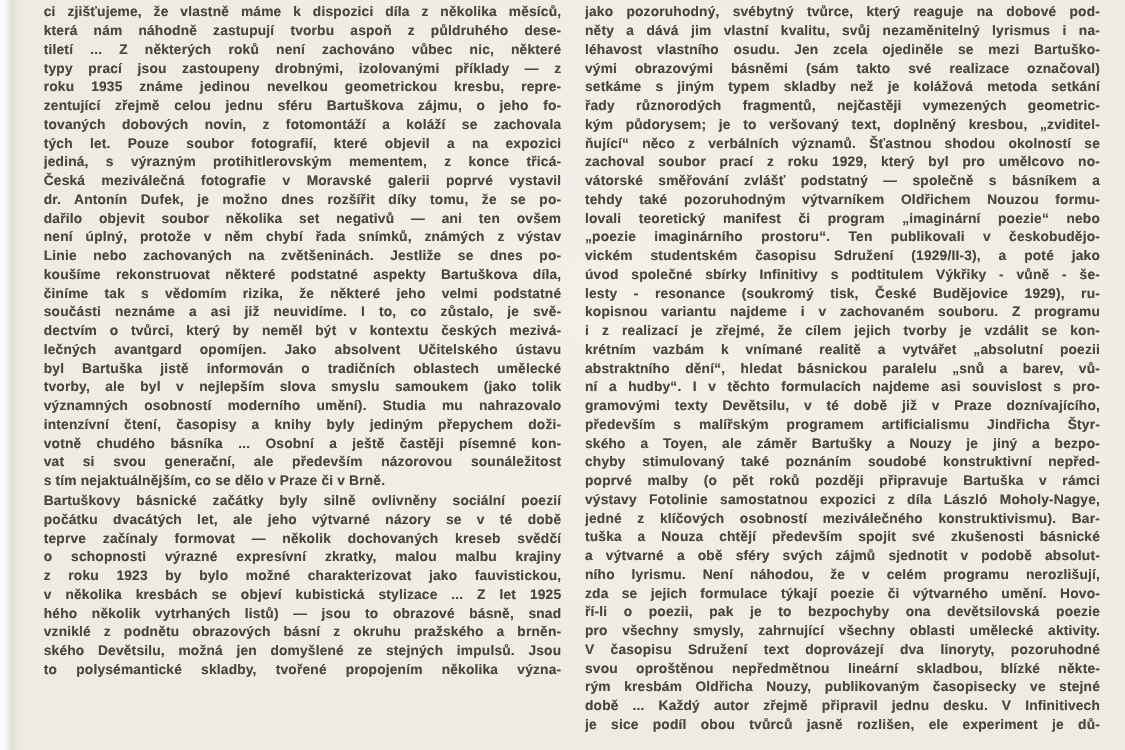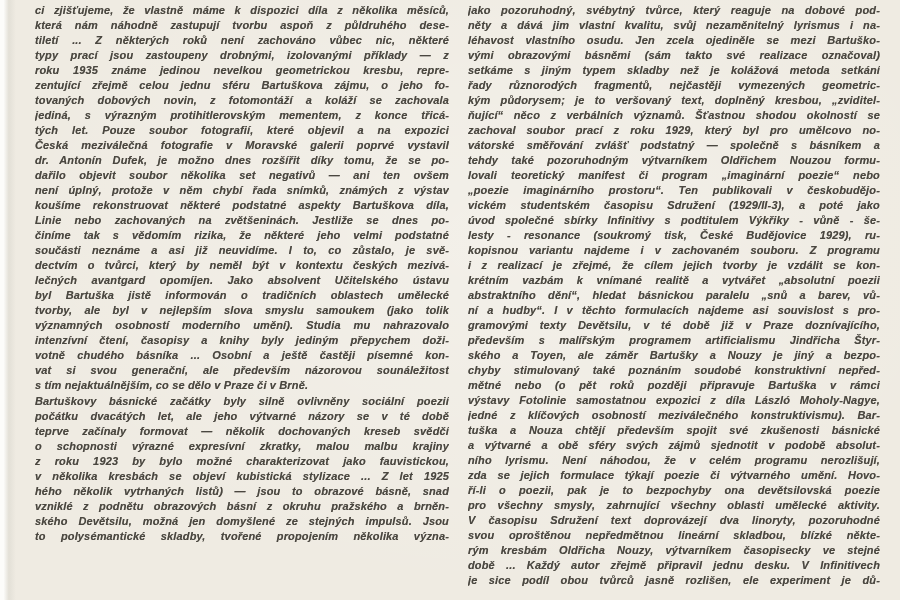--- a/index.html
+++ b/index.html
@@ -11,21 +11,20 @@
   }
   .page {
     position: relative;
     width: 900px;
     height: 600px;
     background:
       radial-gradient(ellipse at 55% 40%, rgba(255,255,255,0.25), rgba(0,0,0,0) 70%),
       #efebe2;
     font-family: "Liberation Sans", "DejaVu Sans", sans-serif;
     overflow: hidden;
-    font-style: italic;
   }
   .edge-left {
     position: absolute;
     left: 0; top: 0; bottom: 0;
     width: 16px;
     background: linear-gradient(90deg, #fcfcfa 0%, #fcfcfa 22%, #e3e0d7 55%, rgba(227,224,215,0) 100%);
     pointer-events: none;
   }
   .col {
     position: absolute;
@@ -58,28 +57,28 @@
   <div class="edge-left"></div>
   <div class="col col-left">
       <div class="para">
         <div class="line">ci zjišťujeme, že vlastně máme k dispozici díla z několika měsíců,</div>
         <div class="line">která nám náhodně zastupují tvorbu aspoň z půldruhého dese-</div>
         <div class="line">tiletí ... Z některých roků není zachováno vůbec nic, některé</div>
         <div class="line">typy prací jsou zastoupeny drobnými, izolovanými příklady — z</div>
         <div class="line">roku 1935 známe jedinou nevelkou geometrickou kresbu, repre-</div>
         <div class="line">zentující zřejmě celou jednu sféru Bartuškova zájmu, o jeho fo-</div>
         <div class="line">tovaných dobových novin, z fotomontáží a koláží se zachovala</div>
+        <div class="line">tých let. Pouze soubor fotografií, které objevil a na expozici</div>
         <div class="line">jediná, s výrazným protihitlerovským mementem, z konce třicá-</div>
-        <div class="line">tých let. Pouze soubor fotografií, které objevil a na expozici</div>
         <div class="line">Česká meziválečná fotografie v Moravské galerii poprvé vystavil</div>
         <div class="line">dr. Antonín Dufek, je možno dnes rozšířit díky tomu, že se po-</div>
         <div class="line">dařilo objevit soubor několika set negativů — ani ten ovšem</div>
         <div class="line">není úplný, protože v něm chybí řada snímků, známých z výstav</div>
+        <div class="line">Linie nebo zachovaných na zvětšeninách. Jestliže se dnes po-</div>
         <div class="line">koušíme rekonstruovat některé podstatné aspekty Bartuškova díla,</div>
-        <div class="line">Linie nebo zachovaných na zvětšeninách. Jestliže se dnes po-</div>
         <div class="line">činíme tak s vědomím rizika, že některé jeho velmi podstatné</div>
         <div class="line">součásti neznáme a asi již neuvidíme. I to, co zůstalo, je svě-</div>
         <div class="line">dectvím o tvůrci, který by neměl být v kontextu českých mezivá-</div>
         <div class="line">lečných avantgard opomíjen. Jako absolvent Učitelského ústavu</div>
         <div class="line">byl Bartuška jistě informován o tradičních oblastech umělecké</div>
         <div class="line">tvorby, ale byl v nejlepším slova smyslu samoukem (jako tolik</div>
         <div class="line">významných osobností moderního umění). Studia mu nahrazovalo</div>
         <div class="line">intenzívní čtení, časopisy a knihy byly jediným přepychem doži-</div>
         <div class="line">votně chudého básníka ... Osobní a ještě častěji písemné kon-</div>
         <div class="line">vat si svou generační, ale především názorovou sounáležitost</div>
@@ -118,29 +117,29 @@
         <div class="line">lesty - resonance (soukromý tisk, České Budějovice 1929), ru-</div>
         <div class="line">kopisnou variantu najdeme i v zachovaném souboru. Z programu</div>
         <div class="line">i z realizací je zřejmé, že cílem jejich tvorby je vzdálit se kon-</div>
         <div class="line">krétním vazbám k vnímané realitě a vytvářet „absolutní poezii</div>
         <div class="line">abstraktního dění“, hledat básnickou paralelu „snů a barev, vů-</div>
         <div class="line">ní a hudby“. I v těchto formulacích najdeme asi souvislost s pro-</div>
         <div class="line">gramovými texty Devětsilu, v té době již v Praze doznívajícího,</div>
         <div class="line">především s malířským programem artificialismu Jindřicha Štyr-</div>
         <div class="line">ského a Toyen, ale záměr Bartušky a Nouzy je jiný a bezpo-</div>
         <div class="line">chyby stimulovaný také poznáním soudobé konstruktivní nepřed-</div>
-        <div class="line">mětné nebo (o pět roků později připravuje Bartuška v rámci</div>
+        <div class="line">poprvé malby (o pět roků později připravuje Bartuška v rámci</div>
         <div class="line">výstavy Fotolinie samostatnou expozici z díla László Moholy-Nagye,</div>
         <div class="line">jedné z klíčových osobností meziválečného konstruktivismu). Bar-</div>
         <div class="line">tuška a Nouza chtějí především spojit své zkušenosti básnické</div>
         <div class="line">a výtvarné a obě sféry svých zájmů sjednotit v podobě absolut-</div>
         <div class="line">ního lyrismu. Není náhodou, že v celém programu nerozlišují,</div>
         <div class="line">zda se jejich formulace týkají poezie či výtvarného umění. Hovo-</div>
         <div class="line">ří-li o poezii, pak je to bezpochyby ona devětsilovská poezie</div>
         <div class="line">pro všechny smysly, zahrnující všechny oblasti umělecké aktivity.</div>
         <div class="line">V časopisu Sdružení text doprovázejí dva linoryty, pozoruhodné</div>
         <div class="line">svou oproštěnou nepředmětnou lineární skladbou, blízké někte-</div>
-        <div class="line">rým kresbám Oldřicha Nouzy, výtvarníkem časopisecky ve stejné</div>
+        <div class="line">rým kresbám Oldřicha Nouzy, publikovaným časopisecky ve stejné</div>
         <div class="line">době ... Každý autor zřejmě připravil jednu desku. V Infinitivech</div>
         <div class="line">je sice podíl obou tvůrců jasně rozlišen, ele experiment je dů-</div>
       </div>
     </div>
 </div>
 
 </body></html>

